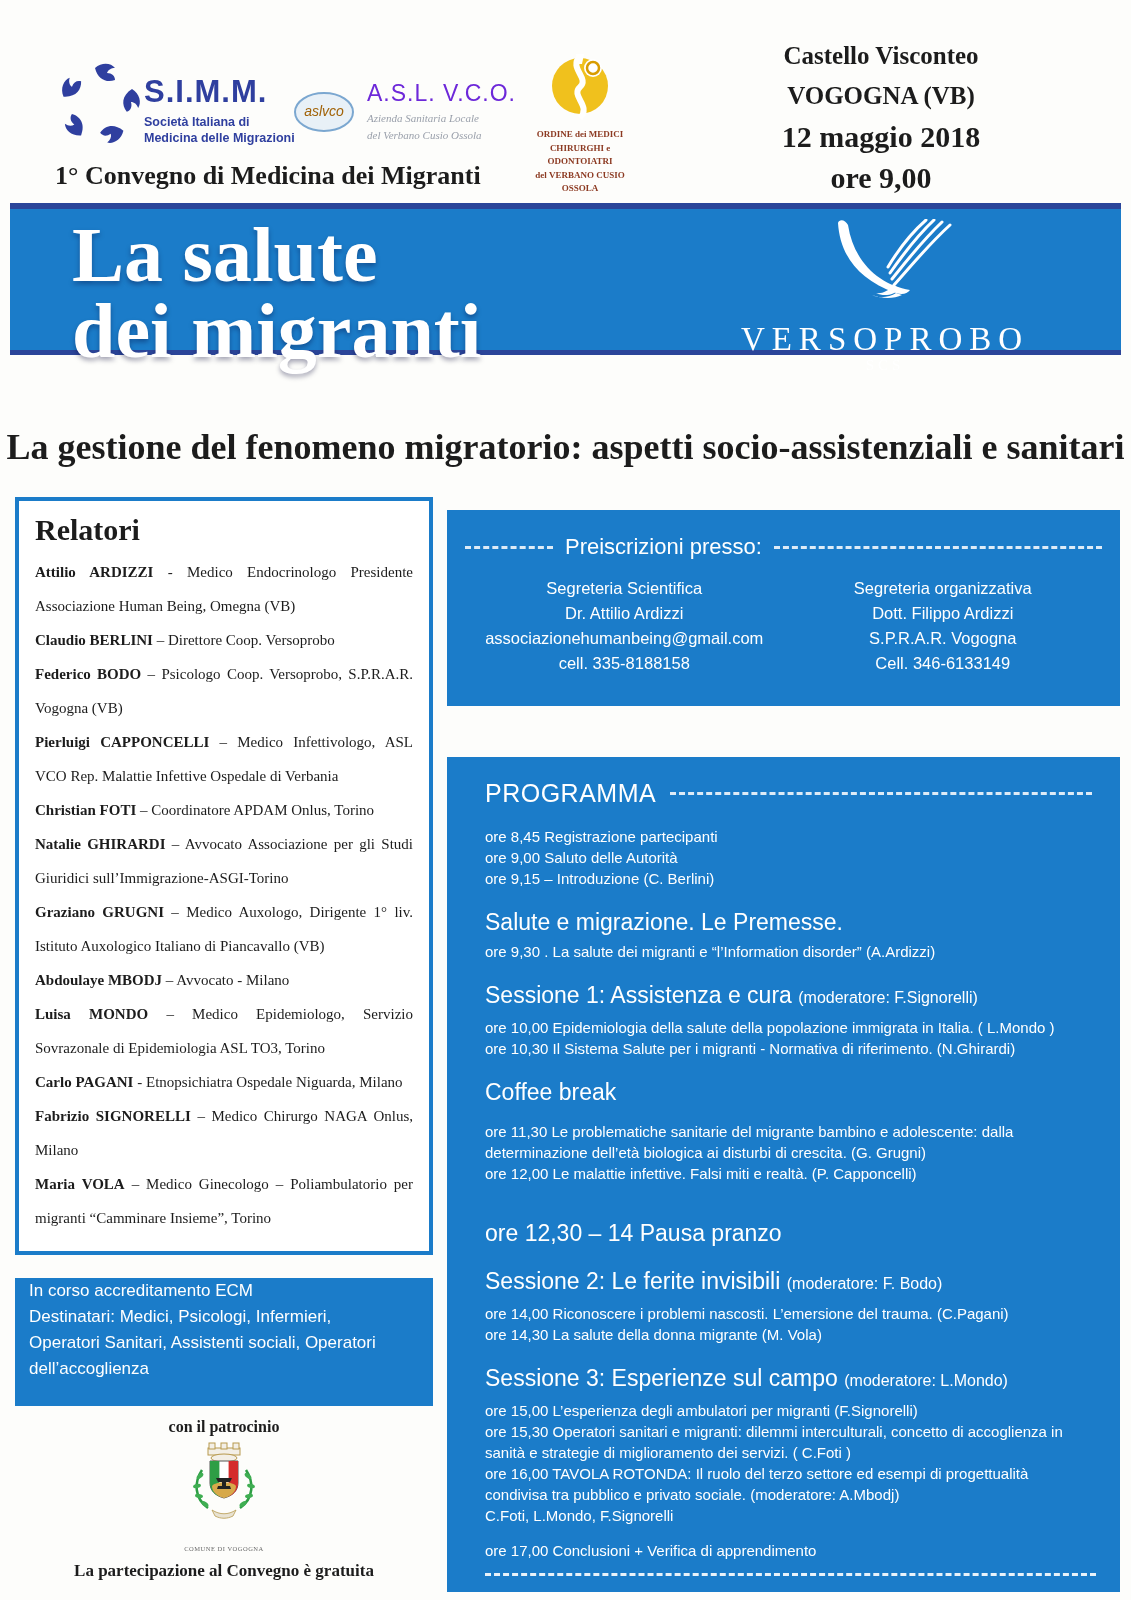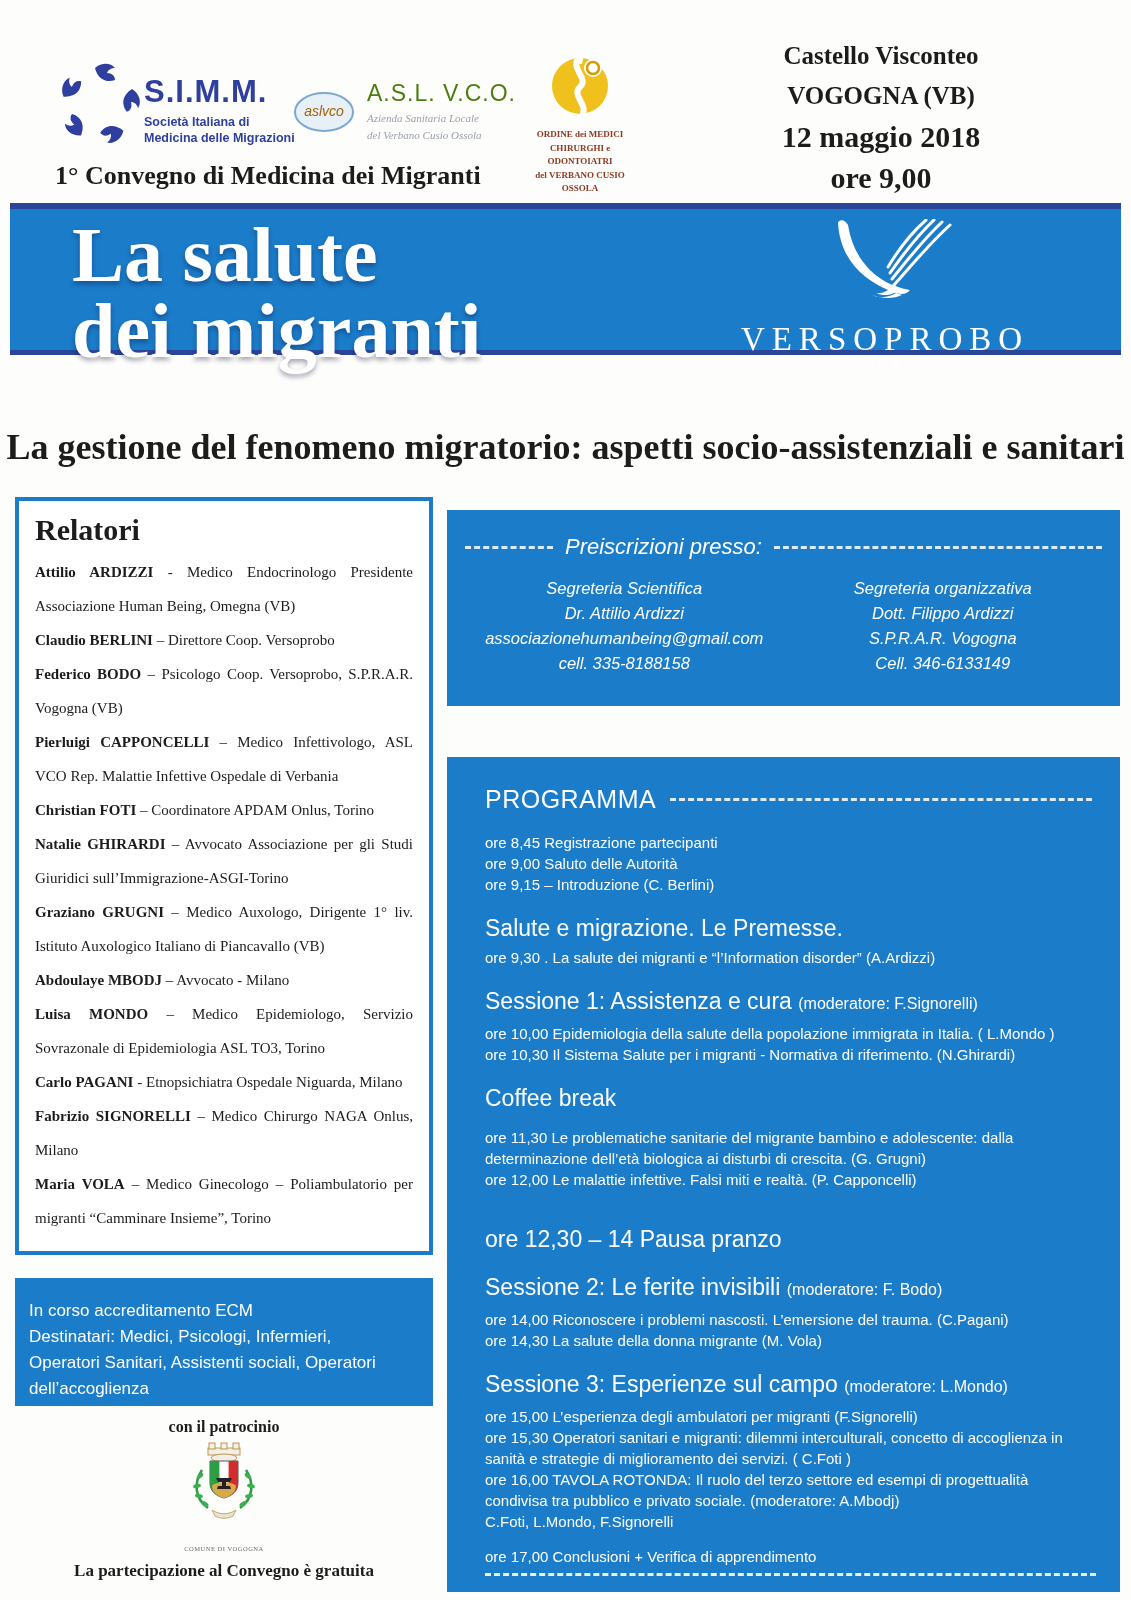--- a/index.html
+++ b/index.html
@@ -9,21 +9,21 @@
 
   
   .simm{left:56px;top:60px;display:flex;align-items:flex-start;gap:2px;}
   .simm-text{margin-top:14px;}
   .simm-name{font-family:"Liberation Sans",sans-serif;font-weight:bold;font-size:31px;color:#2f3f9f;letter-spacing:1px;}
   .simm-sub{font-family:"Liberation Sans",sans-serif;font-weight:bold;font-size:12.5px;color:#2f3f9f;line-height:1.3;margin-top:4px;}
   .asl{left:293px;top:80px;display:flex;align-items:center;gap:12px;}
   .asl-oval{position:relative;width:62px;height:44px;}
   .asl-badge{position:absolute;left:0;top:13px;width:62px;text-align:center;
              font-family:"Liberation Sans",sans-serif;font-style:italic;font-size:14px;color:#a16207;}
-  .asl-name{font-family:"Liberation Sans",sans-serif;font-size:23px;color:#4d7c0f;letter-spacing:1px;}
+  .asl-name{font-family:"Liberation Sans",sans-serif;font-size:23px;color:#6d28d9;letter-spacing:1px;}
   .asl-sub{font-family:Liberation Serif, serif;font-style:italic;font-size:11px;color:#9aa0ab;line-height:1.5;margin-top:3px;}
   .ordine{left:518px;top:52px;width:124px;text-align:center;}
   .ordine-cap{font-weight:bold;font-size:9px;color:#8c3a22;line-height:1.5;margin-top:2px;}
   .event{left:726px;top:36px;width:310px;text-align:center;font-weight:bold;}
   .event .l1{font-size:25px;line-height:40px;}
   .event .l2{font-size:30px;line-height:41px;}
   .kicker{left:55px;top:161px;font-weight:bold;font-size:26px;}
 
   
   .banner{left:10px;top:203px;width:1111px;height:152px;background:#1b7cc9;
@@ -38,40 +38,40 @@
   .subtitle{left:0;top:426px;width:1131px;text-align:center;font-weight:bold;font-size:36px;}
 
   
   .speakers{left:15px;top:497px;width:418px;height:758px;border:4px solid #1b7cc9;background:#fff;
             box-sizing:border-box;padding:10px 16px;}
   .speakers h2{margin:2px 0 8px 0;font-size:30px;}
   .spk{margin:0;font-size:15px;line-height:34px;text-align:justify;}
 
   
   .ecm{left:15px;top:1278px;width:418px;height:128px;background:#1b7cc9;box-sizing:border-box;
-       padding:20px 14px;color:#fff;font-family:"Liberation Sans",sans-serif;font-size:17px;line-height:26px;}
+       padding:0 14px;color:#fff;font-family:"Liberation Sans",sans-serif;font-size:17px;line-height:26px;}
 
   
   .patron{left:15px;top:1418px;width:418px;text-align:center;}
   .patron-label{font-weight:bold;font-size:16px;}
   .coa-cap{font-size:6.5px;color:#6b6b6b;letter-spacing:.5px;margin-top:1px;}
   .free-note{font-weight:bold;font-size:17px;margin-top:9px;}
 
   
   .reg{left:447px;top:510px;width:673px;height:196px;background:#1b7cc9;color:#fff;
-       font-family:"Liberation Sans",sans-serif;box-sizing:border-box;padding:24px 18px 0 18px;font-style:italic;}
+       font-family:"Liberation Sans",sans-serif;box-sizing:border-box;padding:24px 18px 0 18px;}
   .reg-head{display:flex;align-items:center;gap:12px;font-size:22px;}
   .dash{border-top:3px dashed rgba(255,255,255,.85);height:0;}
   .dash-l{width:88px;} .dash-r{flex:1;}
   .reg-cols{display:flex;margin-top:16px;}
   .reg-col{flex:1;text-align:center;font-size:16.5px;line-height:25px;}
 
   
   .prog{left:447px;top:757px;width:673px;height:835px;background:#1b7cc9;color:#fff;
-        font-family:"Liberation Sans",sans-serif;box-sizing:border-box;padding:28px 28px 0 38px;overflow:hidden;}
+        font-family:"Liberation Sans",sans-serif;box-sizing:border-box;padding:22px 28px 0 38px;overflow:hidden;}
   .prog-head{display:flex;align-items:center;gap:14px;font-size:25px;letter-spacing:.5px;}
   .pg-line{font-size:15px;line-height:21px;}
   .blk{margin-top:18px;}
   .blk-sm{margin-top:14px;} .blk-lg{margin-top:34px;}
   .ses{font-size:23px;line-height:30px;margin-bottom:4px;}
   .ses .note{font-size:16px;}
   .prog-dash{position:absolute;left:38px;right:24px;bottom:16px;border-top:3px dashed rgba(255,255,255,.9);}
 </style>
 </head>
 <body>

